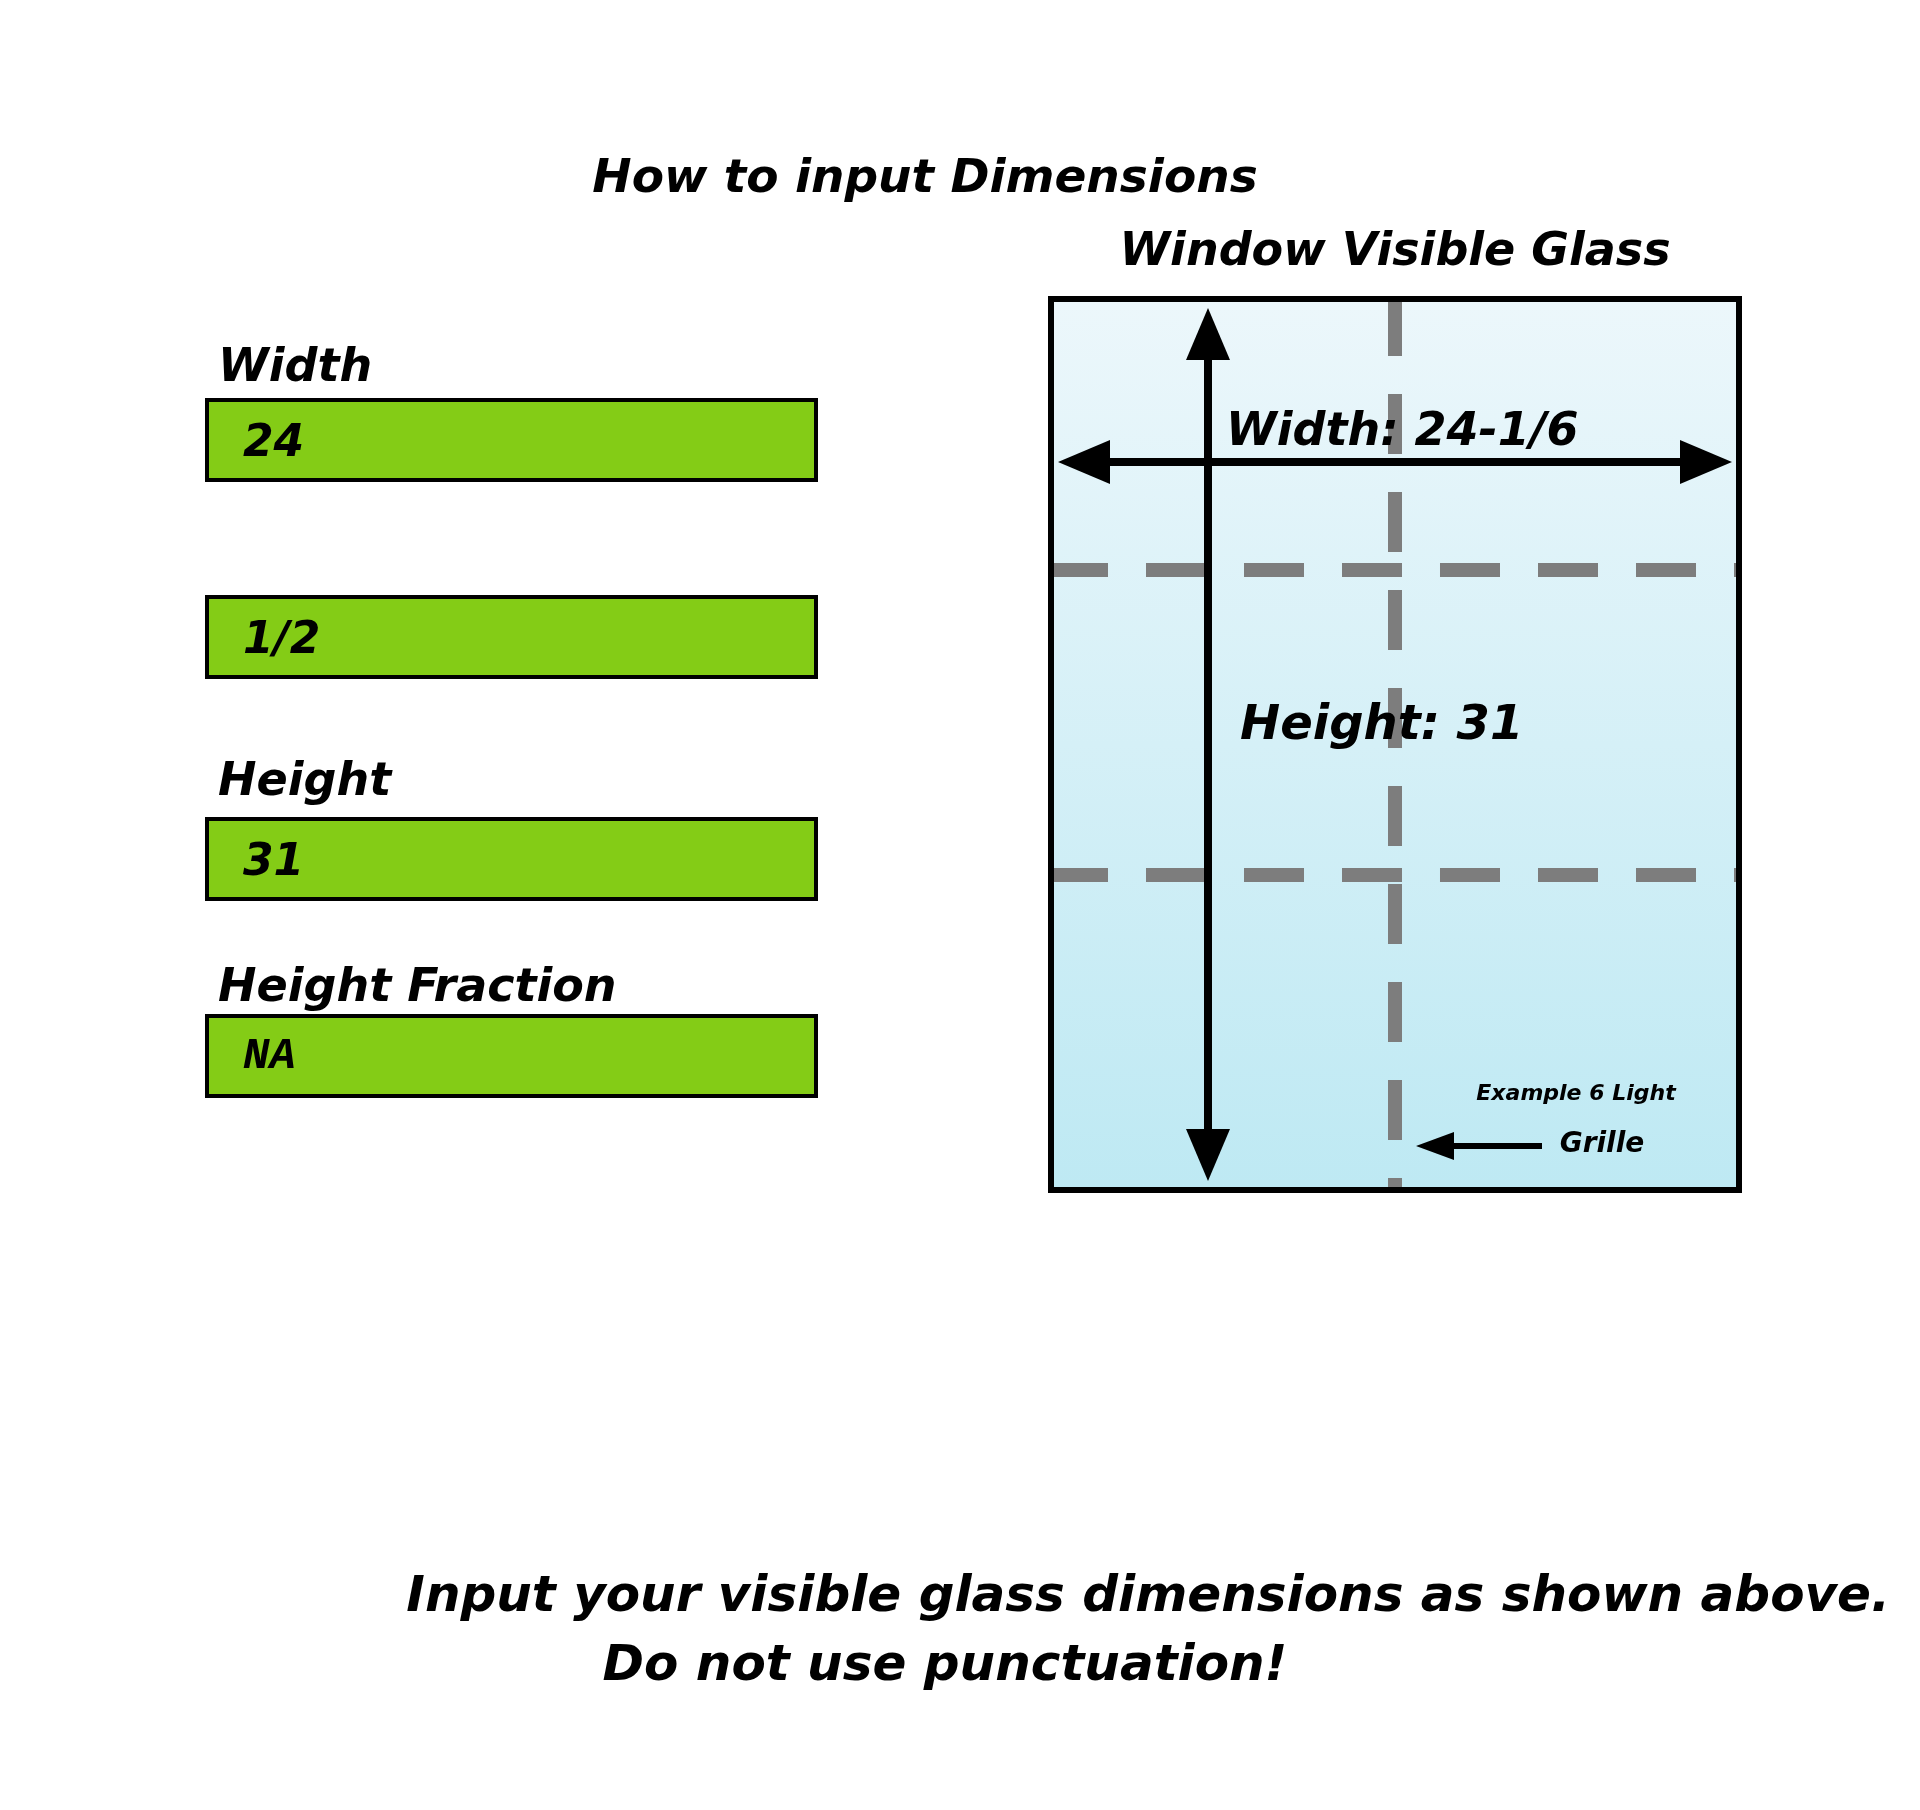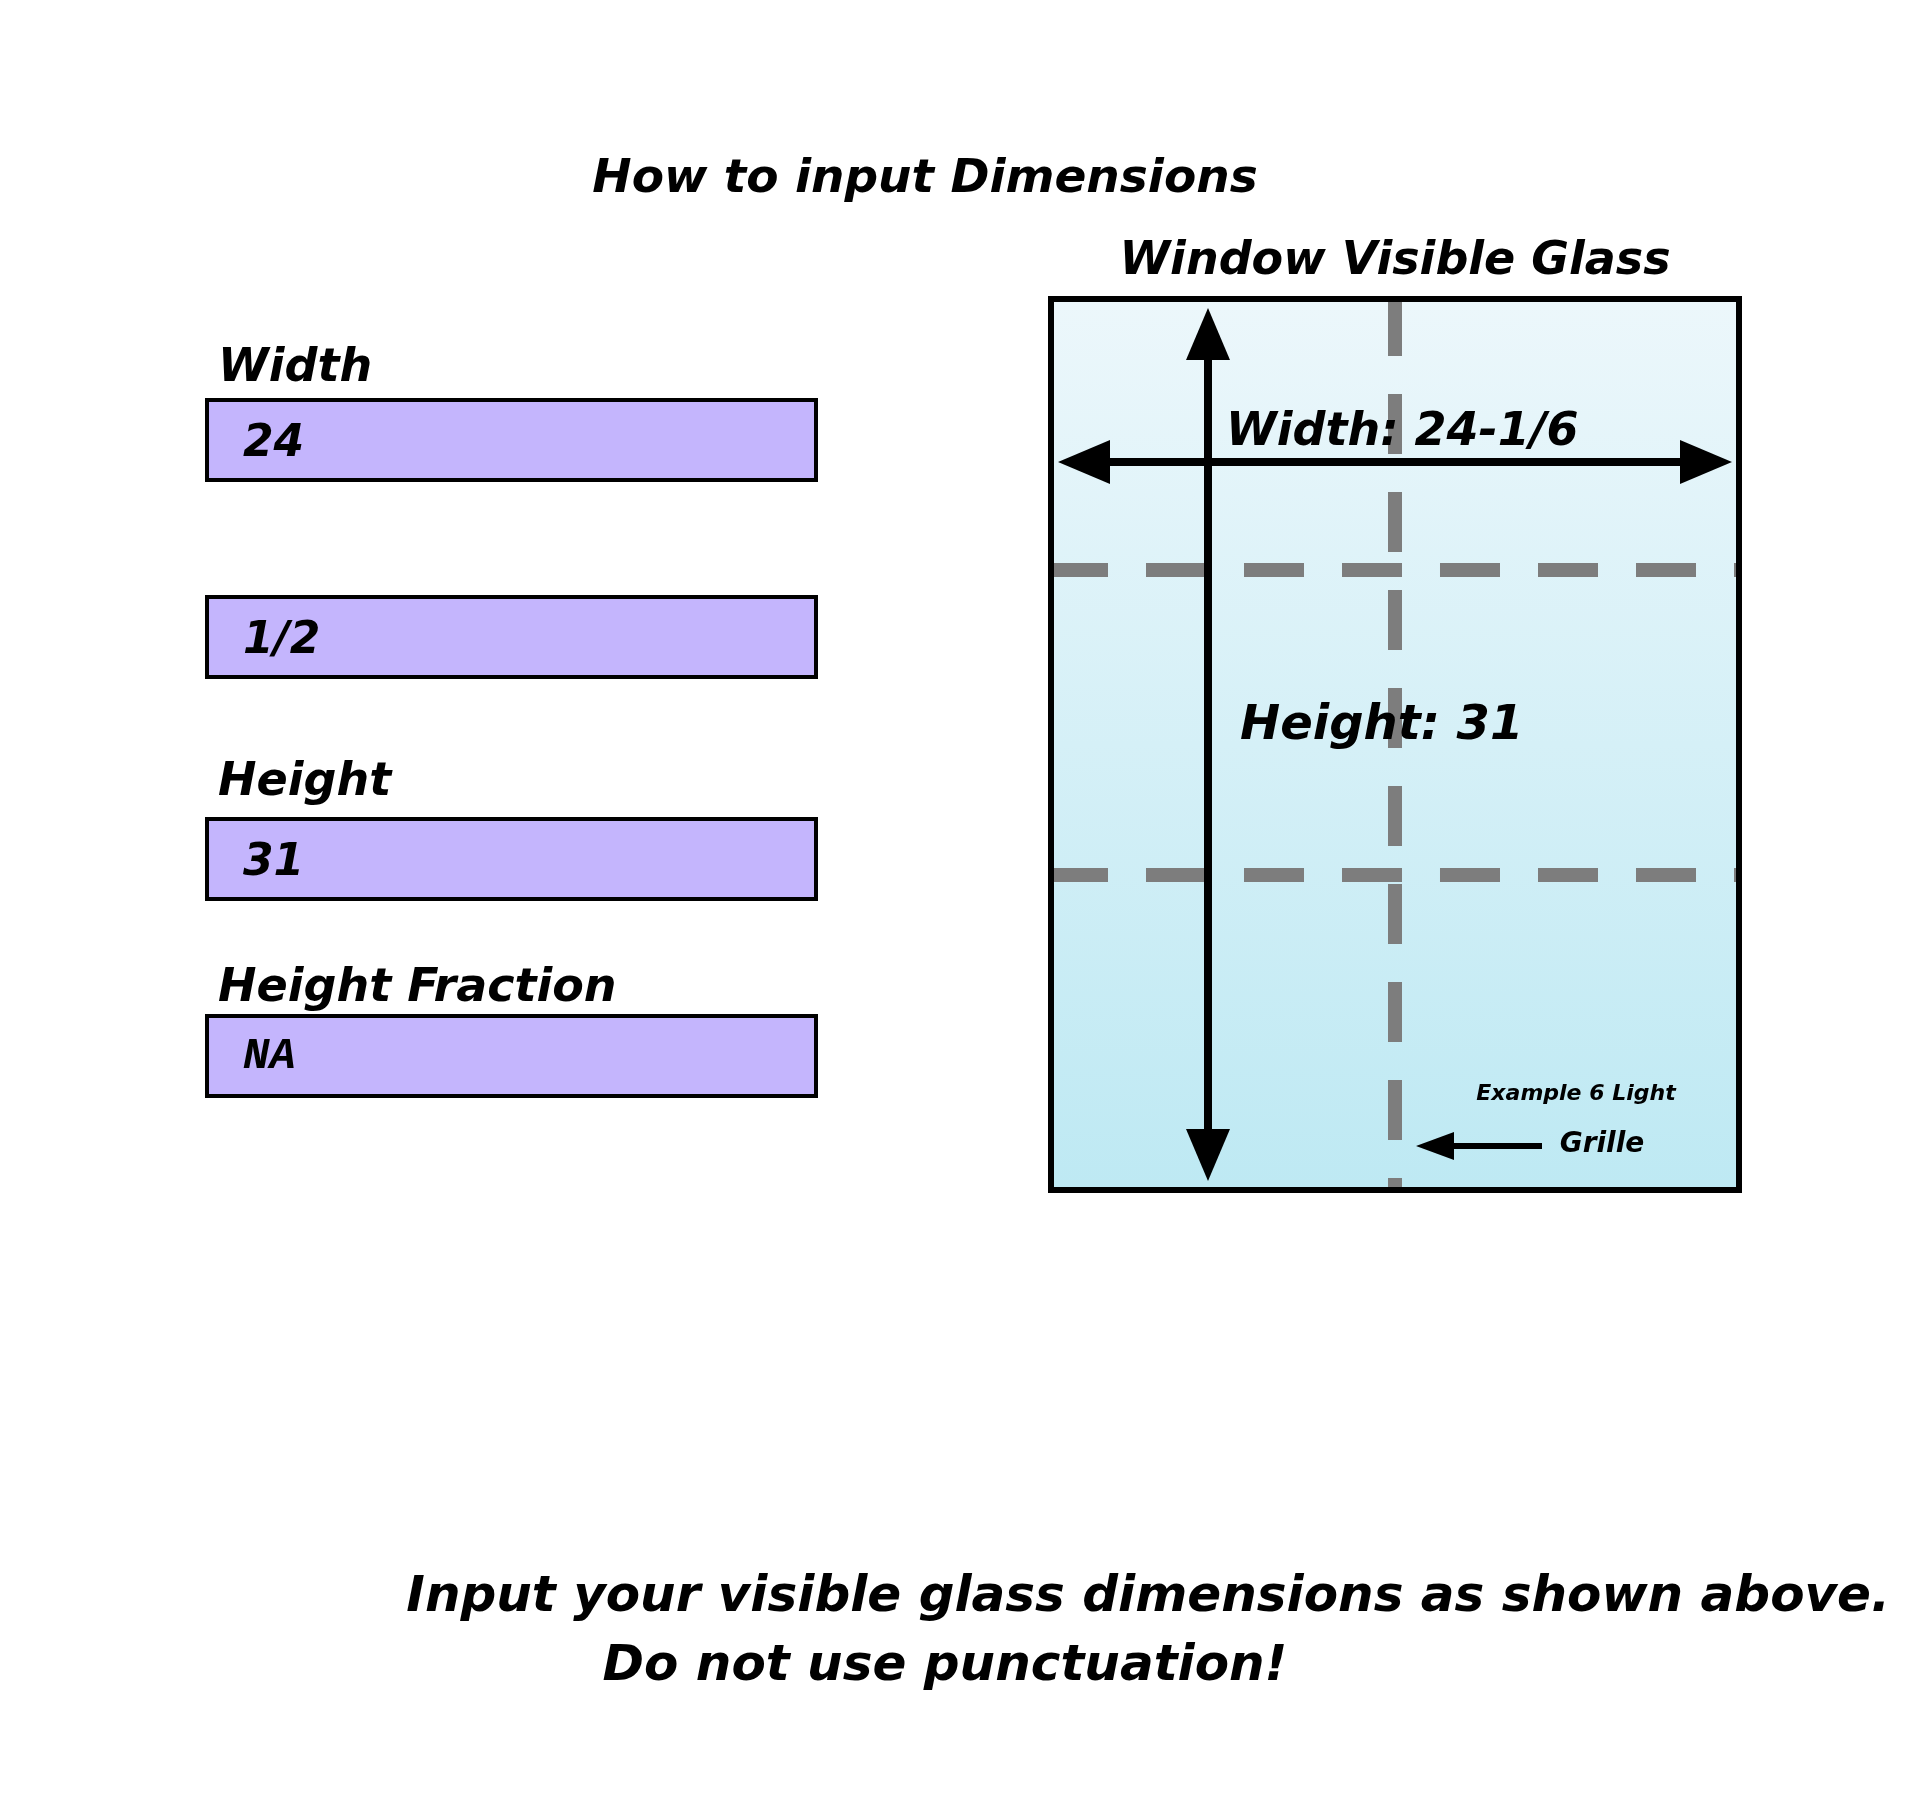--- a/index.html
+++ b/index.html
@@ -27,37 +27,37 @@
     text-align: center; font-size: 47px; font-weight: 600;
   }
 
   
   .field-label {
     position: absolute; left: 218px;
     font-size: 46px; font-weight: 600; white-space: nowrap;
   }
   .field-box {
     position: absolute; left: 205px; width: 613px; height: 84px;
-    border: 4px solid #000; background: #c4b5fd;
+    border: 4px solid #000; background: #84cc16;
     display: flex; align-items: center; padding-left: 34px;
     font-size: 44px; font-weight: bold;
   }
   .lbl-1 { top: 338px; }
   .box-1 { top: 398px; }
   .lbl-2 { top: 536px; }
   .box-2 { top: 595px; }
   .lbl-3 { top: 752px; }
   .box-3 { top: 817px; }
   .lbl-4 { top: 958px; }
   .box-4 { top: 1014px; font-family: Liberation Mono, monospace; }
 
   
   .window-heading {
     position: absolute; left: 1048px; top: 222px; width: 694px;
-    text-align: center; font-size: 46px; font-weight: 600; white-space: nowrap; margin-top: 9px;
+    text-align: center; font-size: 46px; font-weight: 600; white-space: nowrap;
   }
   .window-box {
     position: absolute; left: 1048px; top: 296px; width: 694px; height: 897px;
     border: 6px solid var(--line-black, #000);
     background: linear-gradient(180deg, var(--glass-top, #ecf7fb) 0%, var(--glass-bottom, #bee9f3) 100%);
   }
   .diagram { position: absolute; left: 0; top: 0; width: 682px; height: 885px; }
   .grille { stroke: var(--grille-gray, #7d7d7d); stroke-width: 14; stroke-dasharray: 60 38; fill: none; }
   .arrow-line { stroke: #000; stroke-width: 8; }
   .pointer-line { stroke: #000; stroke-width: 6; }

